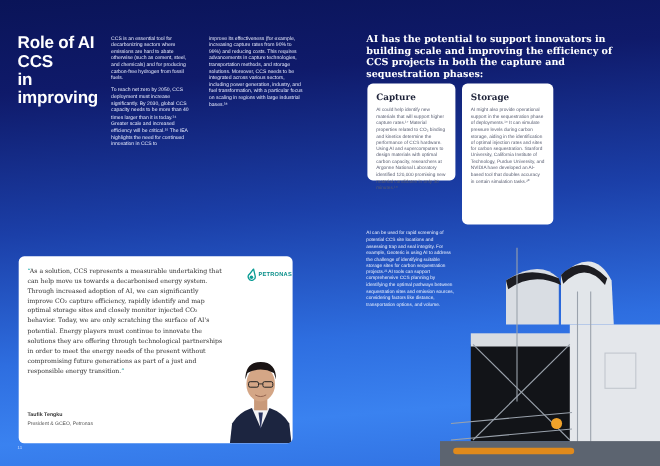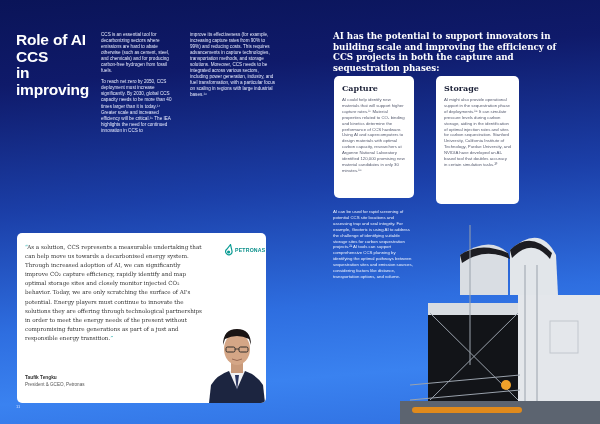--- a/index.html
+++ b/index.html
@@ -9,22 +9,22 @@
   .page{position:absolute;inset:0;border-radius:16px;}
   .title{position:absolute;left:16px;top:32px;font-weight:700;font-size:15.5px;line-height:16.5px;letter-spacing:-0.2px;width:80px;}
   .col{position:absolute;font-size:4.6px;line-height:6.05px;color:#e8ecff;}
   .col p{margin:0 0 5px 0;}
   .col1{left:101px;top:32px;width:72px;}
   .col2{left:190px;top:32px;width:86px;}
   .headline{position:absolute;left:333px;top:31px;width:240px;font-family:"DejaVu Serif","Liberation Serif",serif;font-weight:700;font-size:8.7px;line-height:10.5px;}
   .card{position:absolute;background:#fff;border-radius:5px;color:#3a3f55;}
   .card h3{margin:0;font-family:"DejaVu Serif","Liberation Serif",serif;font-weight:700;font-size:8px;color:#1d2238;}
   .card .body{font-size:4.3px;line-height:5.9px;color:#555a6e;margin-top:4px;}
-  .cap{left:334px;top:76px;width:80px;height:122px;padding:7px 8px;box-sizing:border-box;}
-  .sto{left:436px;top:76px;width:83px;height:128px;padding:7px 8px;box-sizing:border-box;}
+  .cap{left:334px;top:76px;width:80px;height:88px;padding:7px 8px;box-sizing:border-box;}
+  .sto{left:420px;top:76px;width:83px;height:128px;padding:7px 8px;box-sizing:border-box;}
   .screen{position:absolute;left:333px;top:209px;width:80px;font-size:4.3px;line-height:5.9px;color:#eef3ff;}
   .quote{position:absolute;left:17px;top:233px;width:249px;height:170px;background:#fff;border-radius:5px;overflow:hidden;}
   .quote .text{position:absolute;left:8px;top:10px;width:180px;font-family:"DejaVu Serif","Liberation Serif",serif;font-size:5.6px;line-height:9.1px;color:#333;}
   .quote .text .qm{color:#0aa3a3;}
   .quote .name{position:absolute;left:8px;top:142px;font-size:4.8px;font-weight:700;color:#333;}
   .quote .role{position:absolute;left:8px;top:149px;font-size:4.6px;color:#555;}
   .logo{position:absolute;left:207px;top:11px;display:flex;align-items:center;gap:2px;}
   .logo .lbl{font-size:5.2px;font-weight:700;color:#0a8f8a;letter-spacing:0.2px;}
   .portrait{position:absolute;left:190px;top:78px;width:60px;height:92px;}
   .pagenum{position:absolute;left:16px;top:404px;font-size:4px;color:#cfe0ff;}

